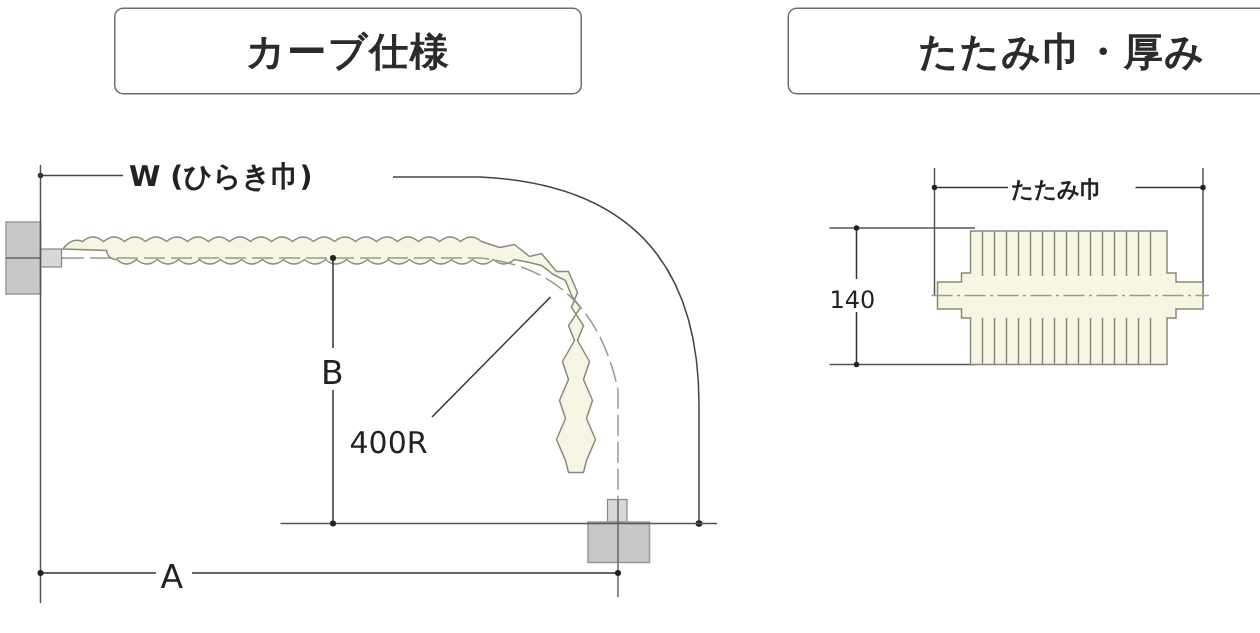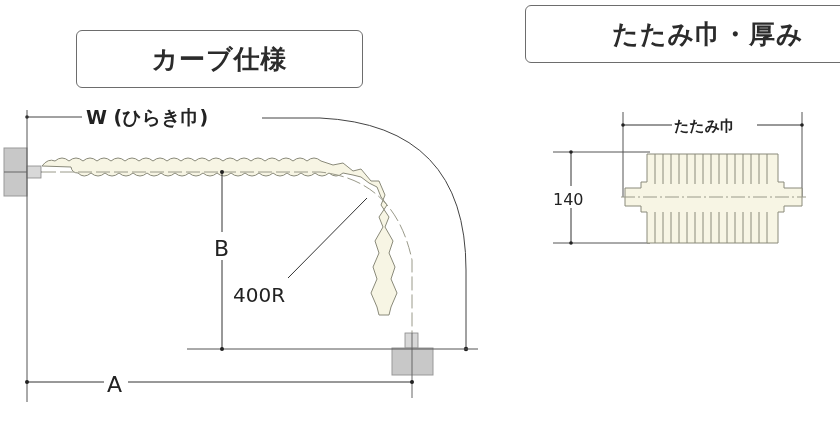--- a/index.html
+++ b/index.html
@@ -2,21 +2,21 @@
 <html><head>
 <meta charset="utf-8">
 <style>
   html, body { margin:0; padding:0; background:#ffffff; }
   body { width:840px; height:422px; position:relative; overflow:hidden; font-family:"DejaVu Sans", sans-serif; }
   .title-btn {
     position:absolute; box-sizing:border-box; border:1.5px solid #6d6d6d; border-radius:6px;
     background:#ffffff; display:flex; align-items:center; justify-content:center;
     font-size:26px; font-weight:bold; color:#2b2b2b; letter-spacing:1px;
   }
-  #btn-curve { left:76px; top:5px; width:287px; height:58px;margin-top:25px; }
+  #btn-curve { left:76px; top:5px; width:312px; height:58px; }
   #btn-fold { left:525px; top:5px; width:366px; height:58px; }
   svg { position:absolute; left:0; top:0; }
   .lbl { font-family:"DejaVu Sans", sans-serif; fill:#222; }
 </style>
 </head>
 <body>
 
 <div id="btn-curve" class="title-btn">
   <span>カーブ仕様</span>
 </div>

